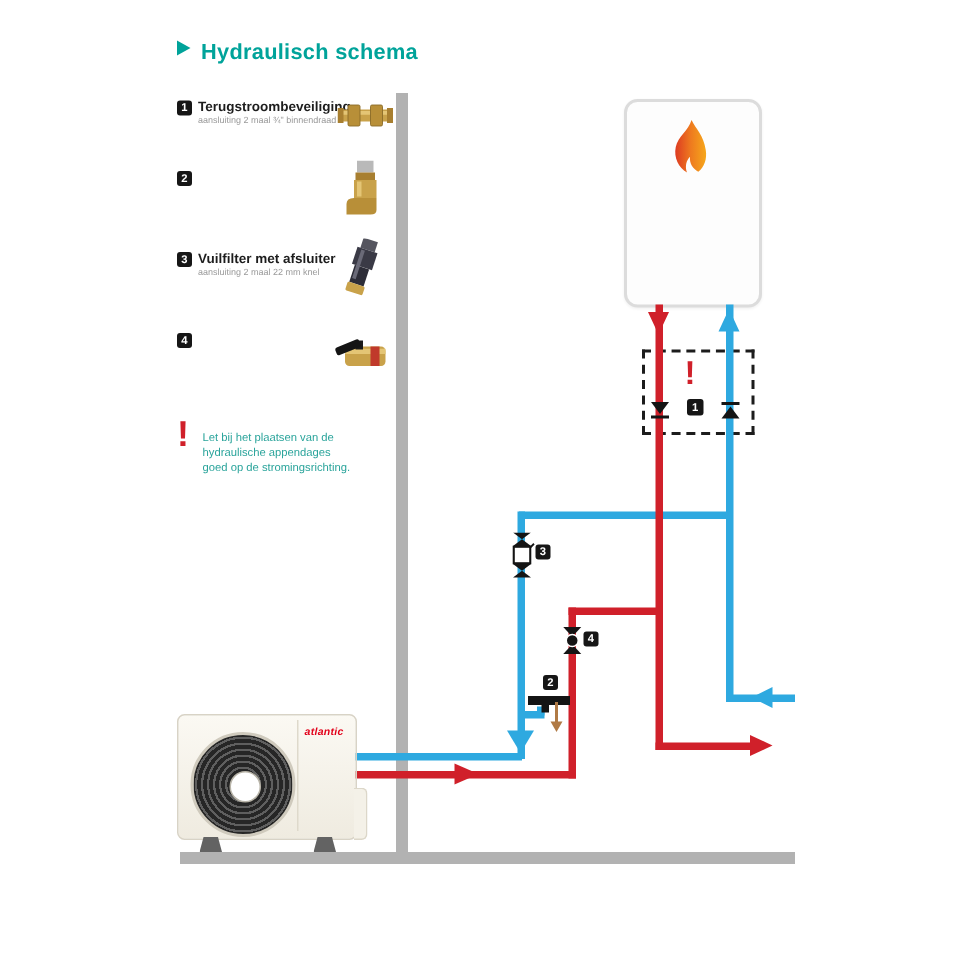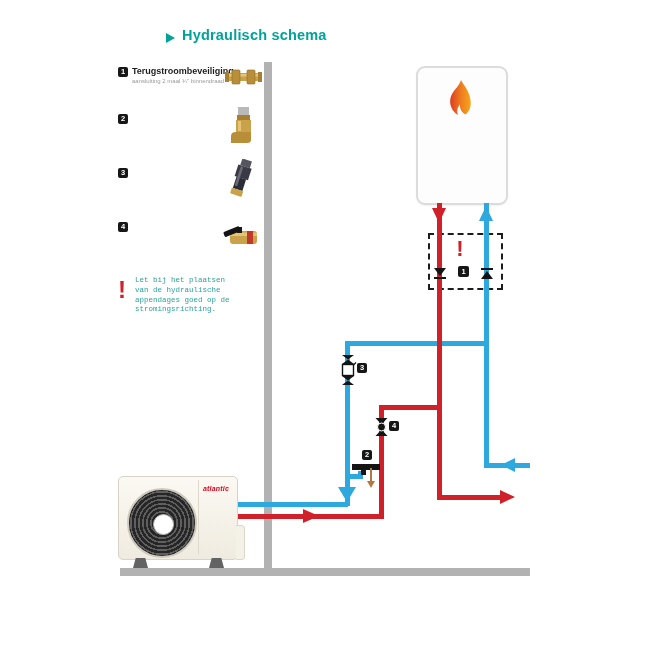--- a/index.html
+++ b/index.html
@@ -1,36 +1,36 @@
 <!DOCTYPE html>
 <html><head>
 <meta charset="utf-8">
 <style>
   html,body{margin:0;padding:0;background:#fff;}
   #canvas{position:relative;width:650px;height:650px;background:#fff;overflow:hidden;
           font-family:"Liberation Sans",sans-serif;}
 
   
-  .title-row{position:absolute;left:118px;top:27px;display:flex;align-items:flex-end;margin-left:48px;}
+  .title-row{position:absolute;left:118px;top:27px;display:flex;align-items:flex-start;}
   .title-arrow{width:0;height:0;border-left:9px solid #00A39A;border-top:5.5px solid transparent;
                border-bottom:5.5px solid transparent;margin-right:7px;}
   .title-text{color:#00A39A;font-size:14.5px;font-weight:bold;letter-spacing:.2px;}
 
   
   .legend-item{position:absolute;left:118px;width:112px;}
   .lbadge{position:absolute;left:0;top:1px;width:10px;height:10px;background:#161616;color:#fff;
           font-size:7.5px;font-weight:bold;text-align:center;line-height:10px;border-radius:2px;}
   .ltext{margin-left:14px;}
   .llabel{font-size:9px;font-weight:bold;color:#1d1d1d;line-height:1.15;}
   .lsub{font-size:6px;color:#9a9a9a;margin-top:2px;line-height:1.2;}
   .photo{position:absolute;}
 
   
   .note-icon{position:absolute;left:118px;top:276px;color:#D0202A;font-size:24px;font-weight:bold;}
-  .note-text{position:absolute;left:135px;top:276px;width:100px;color:#2AA49B;font-size:7.5px;line-height:1.3;font-family:Liberation Mono, monospace;}
+  .note-text{position:absolute;left:135px;top:287px;width:100px;color:#2AA49B;font-size:7.5px;line-height:1.3;}
 
   
   .wall{position:absolute;left:264px;top:62px;width:8px;height:506px;background:#B2B2B2;}
   .floor{position:absolute;left:120px;top:568px;width:410px;height:8px;background:#B2B2B2;}
 
   
   .boiler{position:absolute;left:416px;top:66px;width:88px;height:135px;background:#FDFDFD;
           border:2px solid #DCDCDC;border-radius:9px;box-shadow:0 1px 2px rgba(0,0,0,.06);}
   .flame{position:absolute;left:447px;top:80px;}
 
@@ -104,20 +104,24 @@
   <svg class="photo" style="left:230px;top:107px;" width="27" height="37" viewBox="0 0 27 37">
     <rect x="8" y="0" width="11" height="8" fill="#b9b9b9"></rect>
     <rect x="7" y="8" width="13" height="5" fill="#A87F30"></rect>
     <rect x="6" y="13" width="15" height="12" fill="#C9A24A"></rect>
     <path d="M6,25 L21,25 L21,33 Q21,36 17,36 L1,36 L1,29 Q1,25 6,25 Z" fill="#B88F38"></path>
     <rect x="8" y="14" width="3" height="10" fill="#E4C575"></rect>
   </svg>
 
   <div class="legend-item" style="top:167px;">
     <div class="lbadge">3</div>
+    <div class="ltext">
+      <div class="llabel">Vuilfilter met afsluiter</div>
+      <div class="lsub">aansluiting 2 maal 22 mm knel</div>
+    </div>
   </div>
   <svg class="photo" style="left:227px;top:159px;" width="28" height="41" viewBox="0 0 28 41">
     <g transform="rotate(18 14 20)">
       <rect x="9" y="0" width="10" height="7" fill="#55555f"></rect>
       <rect x="7" y="7" width="14" height="12" fill="#3a3a46"></rect>
       <rect x="9" y="19" width="10" height="12" fill="#2d2d38"></rect>
       <rect x="8" y="31" width="12" height="6" rx="1" fill="#C9A24A"></rect>
       <rect x="10" y="8" width="2.5" height="20" fill="#6a6a78"></rect>
     </g>
   </svg>

